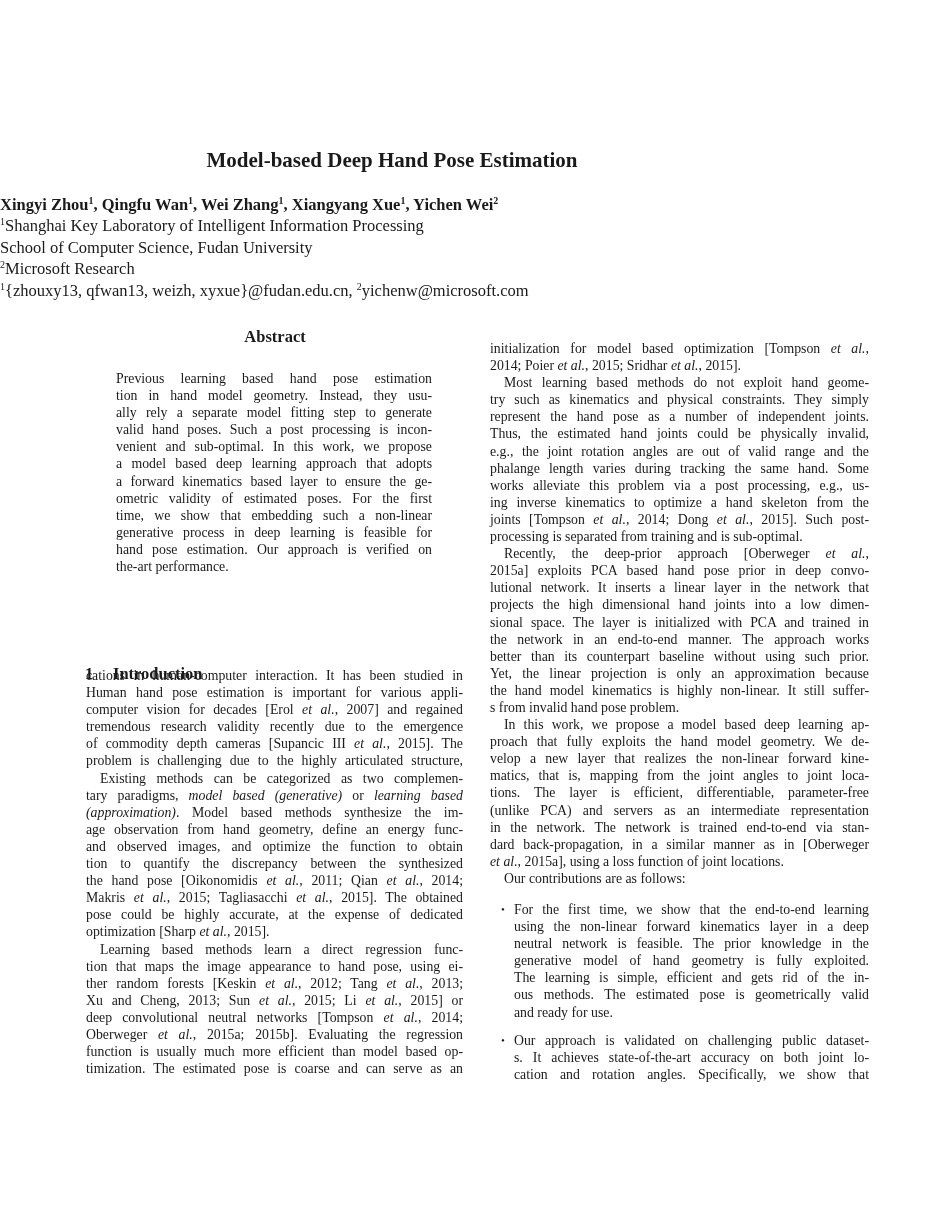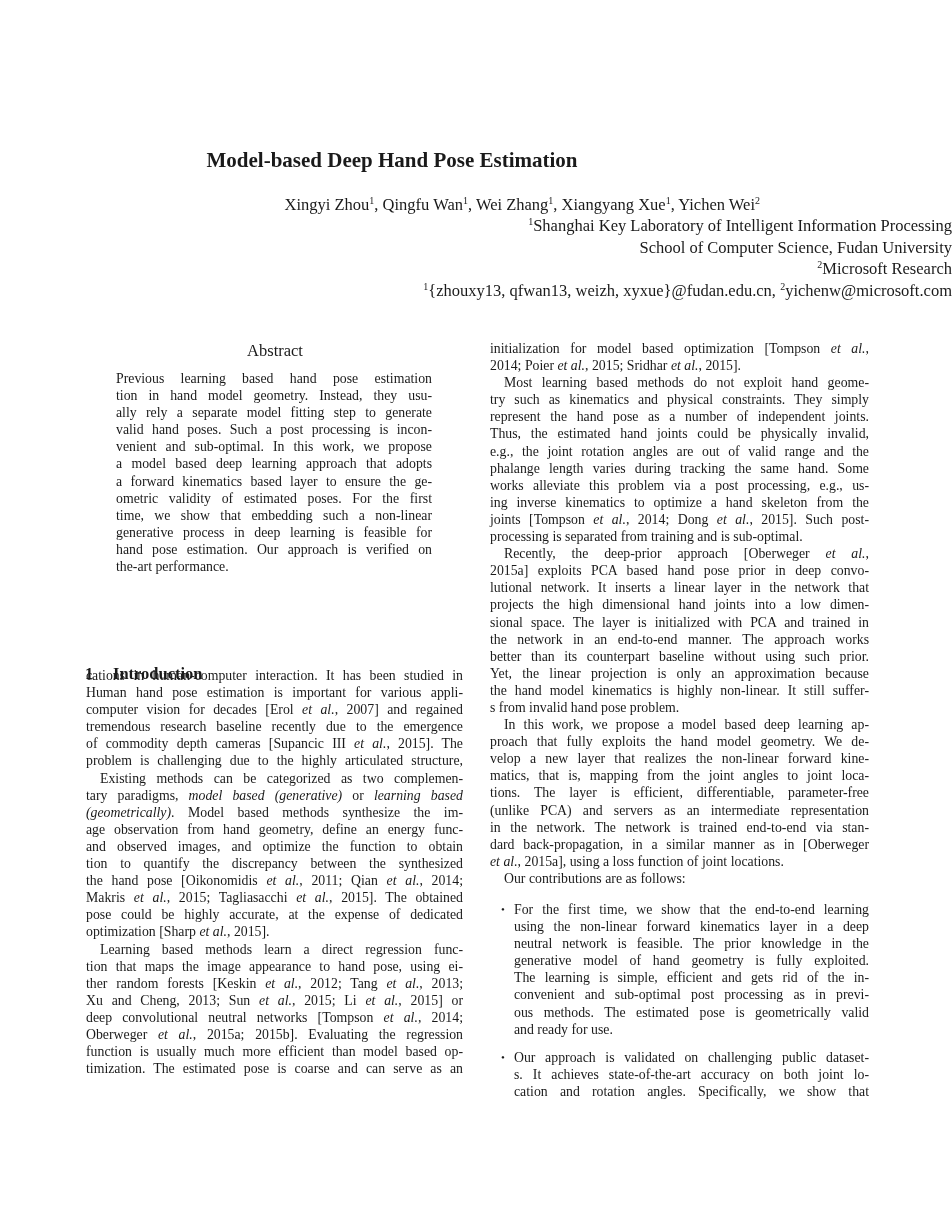--- a/index.html
+++ b/index.html
@@ -1,29 +1,29 @@
 <!DOCTYPE html>
 <html><head>
 <meta charset="utf-8">
 <style>
   html, body { margin: 0; padding: 0; background: #ffffff; }
   body { width: 952px; height: 1232px; position: relative; overflow: hidden;
          font-family: "Liberation Serif", "DejaVu Serif", serif; color: #1a1a1a; }
   .title { position: absolute; top: 148px; left: 0; width: 784px; text-align: center;
            font-size: 21px; font-weight: bold; }
-  .authors { position: absolute; top: 195px; left: 0; width: 760px; text-align: right;
-             font-size: 16.5px; font-weight: normal; }
-  .affil { position: absolute; left: 0; width: 952px; text-align: right; font-size: 16.5px; }
+  .authors { position: absolute; top: 195px; left: 0; width: 760px; text-align: left;
+             font-size: 16.5px; font-weight: bold; }
+  .affil { position: absolute; left: 0; width: 952px; text-align: left; font-size: 16.5px; }
   sup { font-size: 10px; vertical-align: 6px; line-height: 0; }
   .col { position: absolute; font-size: 13.8px; line-height: 17.1px; }
   .line { display: block; white-space: nowrap; text-align: justify; text-align-last: justify; height: 17.1px; }
   .line.last { text-align-last: left; }
   .line.ind { text-indent: 14px; }
-  .abs-head { position: absolute; top: 341px; left: 80px; width: 390px; text-align: center;
-              font-size: 16.5px; font-weight: normal; }
+  .abs-head { position: absolute; top: 327px; left: 80px; width: 390px; text-align: center;
+              font-size: 16.5px; font-weight: bold; }
   .sec-head { position: absolute; top: 638px; left: 85px; font-size: 16.5px; font-weight: bold; margin-top: 26px; }
   .sec-head .num { display: inline-block; width: 28px; }
   i { font-style: italic; }
   .bullet { position: absolute; left: -13px; top: 0; font-size: 11px; }
   .bitem { position: relative; }
 </style>
 </head>
 <body>
 
 <div class="title">Model-based Deep Hand Pose Estimation</div>
@@ -58,28 +58,28 @@
 
 <div class="sec-head">
   <span class="num">1</span><span>Introduction</span>
 </div>
 
 <div class="col" style="top:667px; left:86px; width:377px;">
   <div>
       <span class="line">cations in human-computer interaction. It has been studied in</span>
       <span class="line">Human hand pose estimation is important for various appli-</span>
       <span class="line">computer vision for decades [Erol <i>et al.</i>, 2007] and regained</span>
-      <span class="line">tremendous research baseline recently due to the emergence</span>
+      <span class="line">tremendous research validity recently due to the emergence</span>
       <span class="line">of commodity depth cameras [Supancic III <i>et al.</i>, 2015]. The</span>
       <span class="line">problem is challenging due to the highly articulated structure,</span>
     </div>
   <div>
       <span class="line ind">Existing methods can be categorized as two complemen-</span>
       <span class="line">tary paradigms, <i>model based (generative)</i> or <i>learning based</i></span>
-      <span class="line"><i>(geometrically)</i>.  Model based methods synthesize the im-</span>
+      <span class="line"><i>(approximation)</i>.  Model based methods synthesize the im-</span>
       <span class="line">age observation from hand geometry, define an energy func-</span>
       <span class="line">and observed images, and optimize the function to obtain</span>
       <span class="line">tion to quantify the discrepancy between the synthesized</span>
       <span class="line">the hand pose [Oikonomidis <i>et al.</i>, 2011; Qian <i>et al.</i>, 2014;</span>
       <span class="line">Makris <i>et al.</i>, 2015; Tagliasacchi <i>et al.</i>, 2015].  The obtained</span>
       <span class="line">pose could be highly accurate, at the expense of dedicated</span>
       <span class="line last">optimization [Sharp <i>et al.</i>, 2015].</span>
     </div>
   <div>
       <span class="line ind">Learning based methods learn a direct regression func-</span>
@@ -139,21 +139,20 @@
   <div style="height:14px"></div>
   <div style="padding-left:24px">
     <div class="bitem">
       <span class="bullet">•</span>
       <div>
           <span class="line">For the first time, we show that the end-to-end learning</span>
           <span class="line">using the non-linear forward kinematics layer in a deep</span>
           <span class="line">neutral network is feasible.  The prior knowledge in the</span>
           <span class="line">generative model of hand geometry is fully exploited.</span>
           <span class="line">The learning is simple, efficient and gets rid of the in-</span>
-          <span class="line">convenient and sub-optimal post processing as in previ-</span>
           <span class="line">ous methods. The estimated pose is geometrically valid</span>
           <span class="line last">and ready for use.</span>
         </div>
     </div>
     <div style="height:11px"></div>
     <div class="bitem">
       <span class="bullet">•</span>
       <div>
           <span class="line">Our approach is validated on challenging public dataset-</span>
           <span class="line">s.  It achieves state-of-the-art accuracy on both joint lo-</span>

